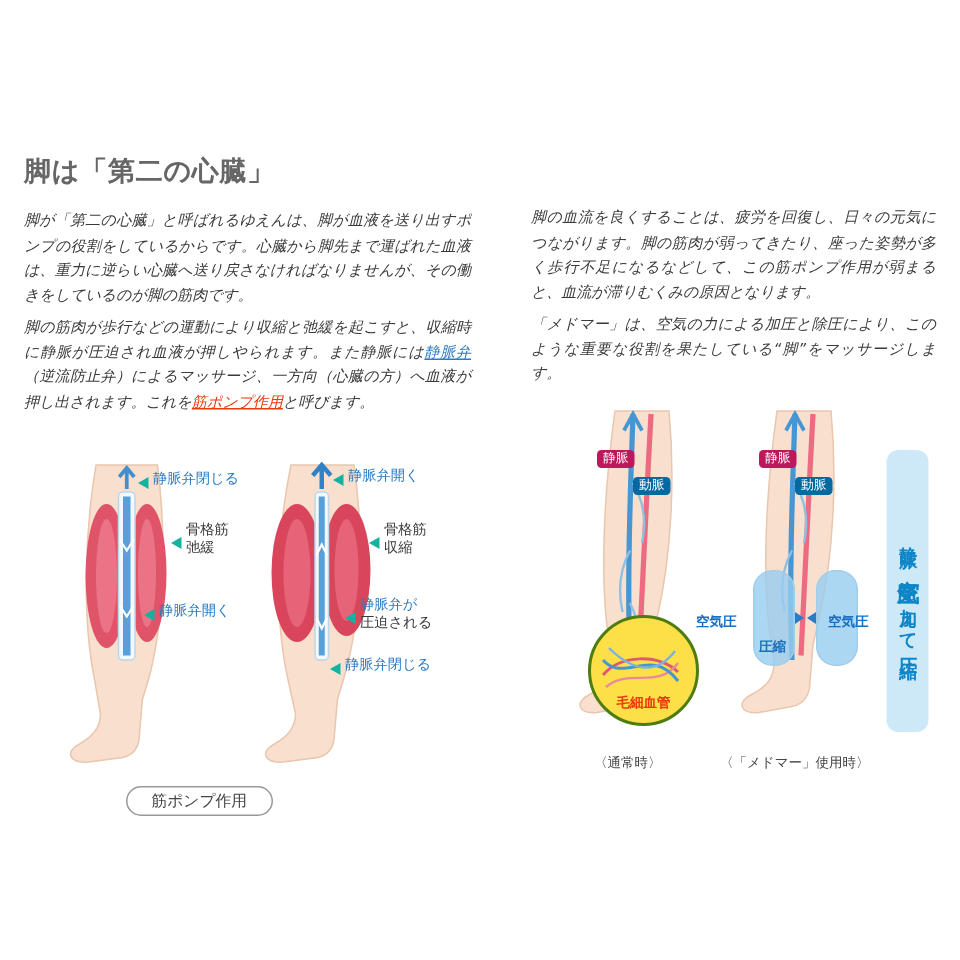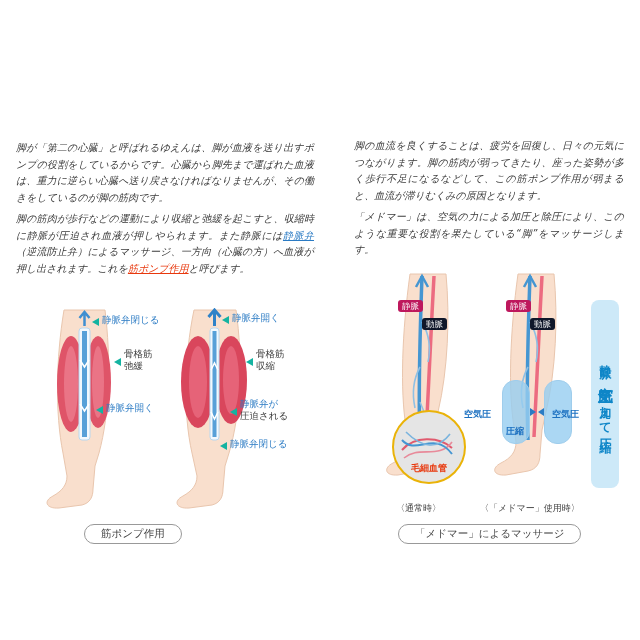--- a/index.html
+++ b/index.html
@@ -22,42 +22,43 @@
   .ill-label .txt span{display:block;}
   .blue-txt{color:#2b7bc4;}
   .tri{width:0;height:0;border-top:4px solid transparent;border-bottom:4px solid transparent;
        border-right:7px solid #14b3a1;margin-top:3px;flex:none;}
   .tri-r{width:0;height:0;border-top:4px solid transparent;border-bottom:4px solid transparent;
        border-left:6px solid #2b7bc4;position:absolute;}
   .tri-l{width:0;height:0;border-top:4px solid transparent;border-bottom:4px solid transparent;
        border-right:6px solid #2b7bc4;position:absolute;}
   .chip{position:absolute;font-size:8.5px;color:#fff;padding:1px 4px;border-radius:3px;line-height:1.2;}
   .chip-vein{background:#be185d;}
-  .chip-artery{background:#0f172a;}
+  .chip-artery{background:#0369a1;}
   .pad{position:absolute;width:26px;height:62px;border-radius:13px;
        background:rgba(150,205,240,.8);border:1px solid #9fcdec;}
   .air-label{position:absolute;font-size:9px;color:#1a6fc0;font-weight:bold;white-space:nowrap;}
   .state-label{position:absolute;font-size:9px;color:#444;white-space:nowrap;}
   .capillary{position:absolute;left:40px;top:150px;width:70px;height:70px;border-radius:50%;
-             background:#e5e5e5;border:2px solid #eab308;}
+             background:#fde047;border:2px solid #4d7c0f;}
   .capillary-label{position:absolute;left:50%;transform:translateX(-50%);bottom:7px;
              font-size:9px;font-weight:bold;color:#e8380d;white-space:nowrap;}
   .caption-pill{position:absolute;border:1px solid #999;border-radius:12px;padding:2px 16px;
              font-size:10.5px;color:#444;background:#fff;white-space:nowrap;}
   .banner{position:absolute;left:591px;top:300px;width:28px;height:188px;background:#cde9f8;
           border-radius:8px;writing-mode:vertical-rl;text-orientation:upright;
           display:flex;align-items:center;justify-content:center;color:#0e86c8;
           font-weight:bold;font-size:12px;letter-spacing:2px;box-sizing:border-box;padding:6px 0;}
   .banner .big{font-size:15px;}
 </style>
 </head>
 <body>
 
 <div class="page">
 
+  <h1 class="page-title">脚は「第二の心臓」</h1>
 
   <div class="col col-left">
     <p><span>脚が「第二の心臓」と呼ばれるゆえんは、脚が血液を送り出すポンプの役割をしているからです。心臓から脚先まで運ばれた血液は、重力に逆らい心臓へ送り戻さなければなりませんが、その働きをしているのが脚の筋肉です。</span></p>
     <p><span>脚の筋肉が歩行などの運動により収縮と弛緩を起こすと、収縮時に静脈が圧迫され血液が押しやられます。また静脈には</span><span class="term-blue">静脈弁</span><span>（逆流防止弁）によるマッサージ、一方向（心臓の方）へ血液が押し出されます。これを</span><span class="term-red">筋ポンプ作用</span><span>と呼びます。</span></p>
   </div>
 
   <div class="col col-right">
     <p><span>脚の血流を良くすることは、疲労を回復し、日々の元気につながります。脚の筋肉が弱ってきたり、座った姿勢が多く歩行不足になるなどして、この筋ポンプ作用が弱まると、血流が滞りむくみの原因となります。</span></p>
     <p><span>「メドマー」は、空気の力による加圧と除圧により、このような重要な役割を果たしている“脚”をマッサージします。</span></p>
   </div>
@@ -176,21 +177,20 @@
     <span class="tri-l" style="left:186px;top:148px"></span>
 
     <span class="air-label" style="left:112px;top:148px">空気圧</span>
     <span class="air-label" style="left:154px;top:165px">圧縮</span>
     <span class="air-label" style="left:200px;top:148px">空気圧</span>
 
     <span class="state-label" style="left:44px;top:242px">〈通常時〉</span>
     <span class="state-label" style="left:128px;top:242px">〈「メドマー」使用時〉</span>
   </div>
 
-  <div class="caption-pill" style="left:398px;top:524px">「メドマー」によるマッサージ</div>
 
   <div class="banner">
     <span>静脈に</span>
       <span class="big">空気圧</span>
       <span>を加えて圧縮</span>
   </div>
 
 </div>
 
 </body></html>

